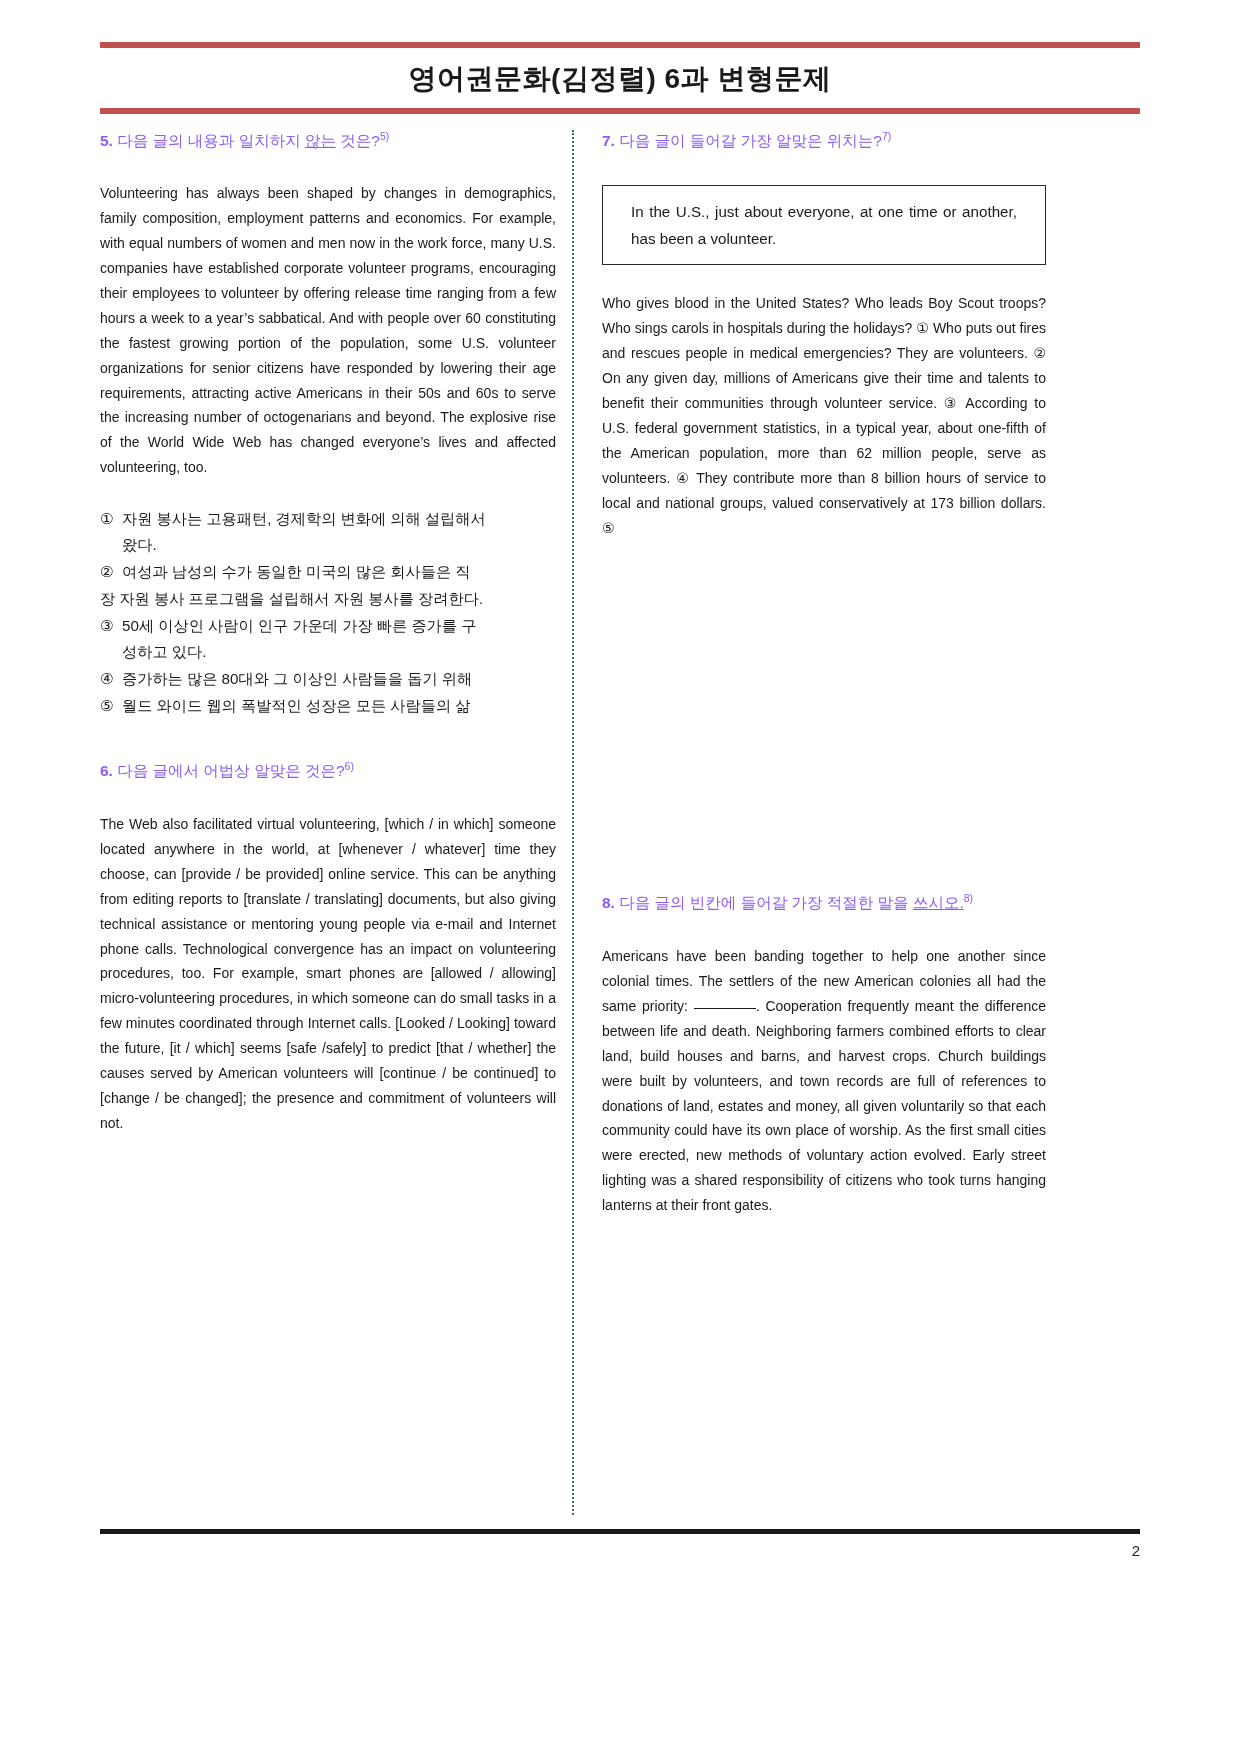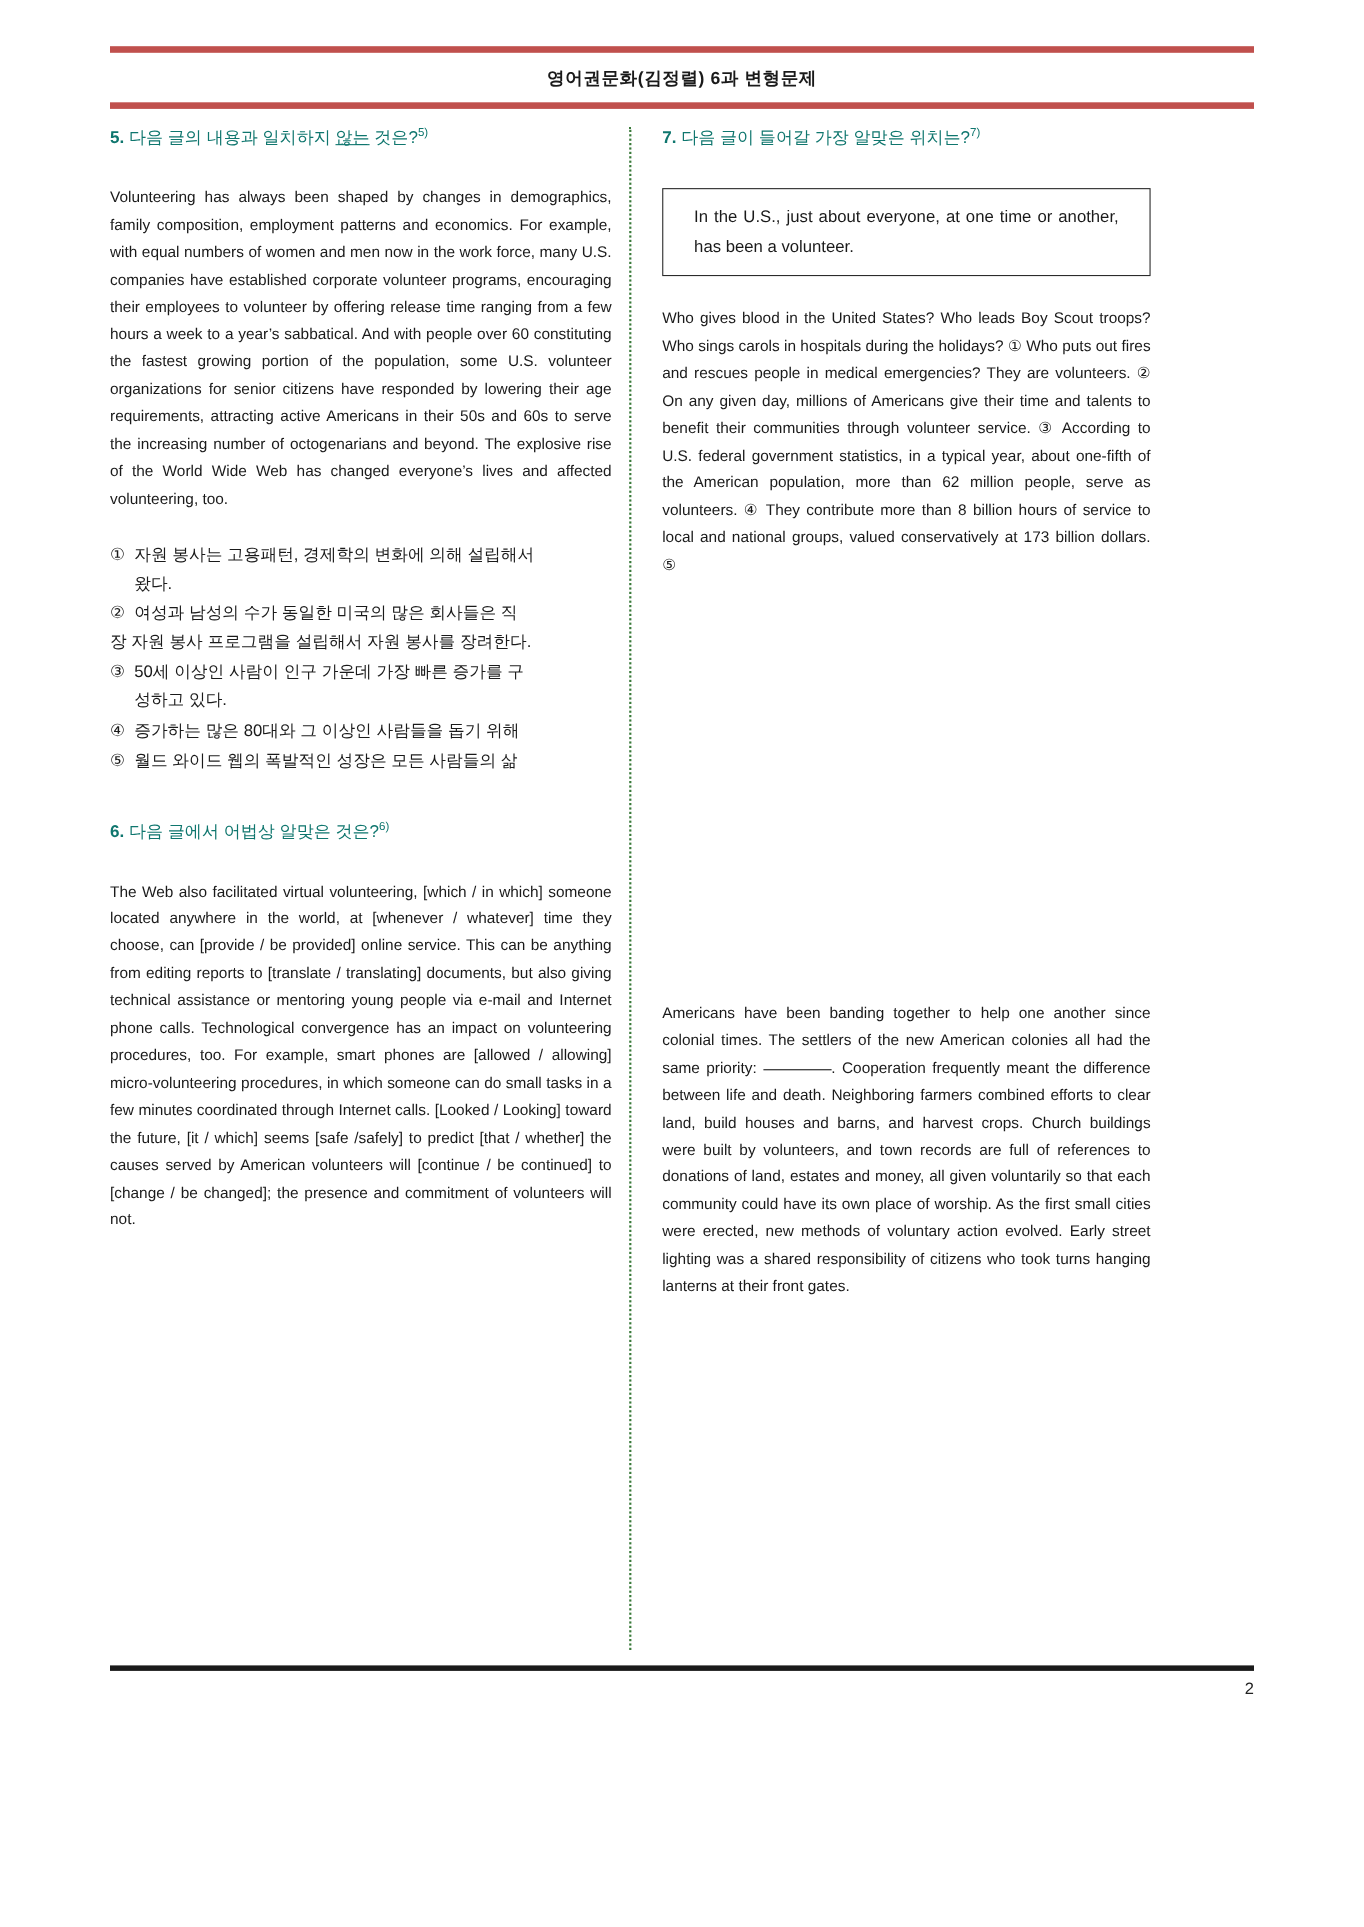--- a/index.html
+++ b/index.html
@@ -25,21 +25,21 @@
   }
 
   
   .header-rule-top {
     height: 6px;
     background: #c0504d;
     margin-top: 42px;
   }
   .doc-title {
     text-align: center;
-    font-size: 16px;
+    font-size: 28px;
     font-weight: bold;
     letter-spacing: 0.5px;
     color: #1a1a1a;
     padding: 14px 0 12px 0;
     line-height: 1.2;
   }
   .header-rule-bottom {
     height: 6px;
     background: #c0504d;
     margin-bottom: 16px;
@@ -64,21 +64,21 @@
     border-left: 2px dotted #3a7a3a;
     margin: 0 2px;
     align-self: stretch;
   }
 
   
   .q-head {
     font-size: 15.5px;
     line-height: 1.4;
     margin: 0 0 8px 0;
-    color: #0f766e;
+    color: #8b5cf6;
     font-weight: normal;
   }
   .q-head .qnum {
     font-weight: bold;
   }
   .q-head .u { text-decoration: underline; }
   .q-head sup {
     font-size: 10.5px;
     vertical-align: super;
     line-height: 0;
@@ -213,20 +213,23 @@
       </div>
 
       <div class="insert-box">
         <span>In the U.S., just about everyone, at one time or another, has been a volunteer.</span>
       </div>
 
       <p class="passage">Who gives blood in the United States? Who leads Boy Scout troops? Who sings carols in hospitals during the holidays? ① Who puts out fires and rescues people in medical emergencies? They are volunteers. ② On any given day, millions of Americans give their time and talents to benefit their communities through volunteer service. ③ According to U.S. federal government statistics, in a typical year, about one-fifth of the American population, more than 62 million people, serve as volunteers. ④ They contribute more than 8 billion hours of service to local and national groups, valued conservatively at 173 billion dollars. ⑤</p>
 
       <div style="height:352px"></div>
 
+      <div class="q-head">
+        <span class="qnum">8.</span><span> 다음 글의 빈칸에 들어갈 가장 적절한 말을 </span><span class="u">쓰시오.</span><sup>8)</sup>
+      </div>
 
       <p class="passage top-gap"><span>Americans have been banding together to help one another since colonial times. The settlers of the new American colonies all had the same priority: </span><span class="blank-underline"></span><span>. Cooperation frequently meant the difference between life and death. Neighboring farmers combined efforts to clear land, build houses and barns, and harvest crops. Church buildings were built by volunteers, and town records are full of references to donations of land, estates and money, all given voluntarily so that each community could have its own place of worship. As the first small cities were erected, new methods of voluntary action evolved. Early street lighting was a shared responsibility of citizens who took turns hanging lanterns at their front gates.</span></p>
 
     </div>
 
   </div>
 
   <div class="footer-rule"></div>
   <div class="footer-pagenum">2</div>
 

